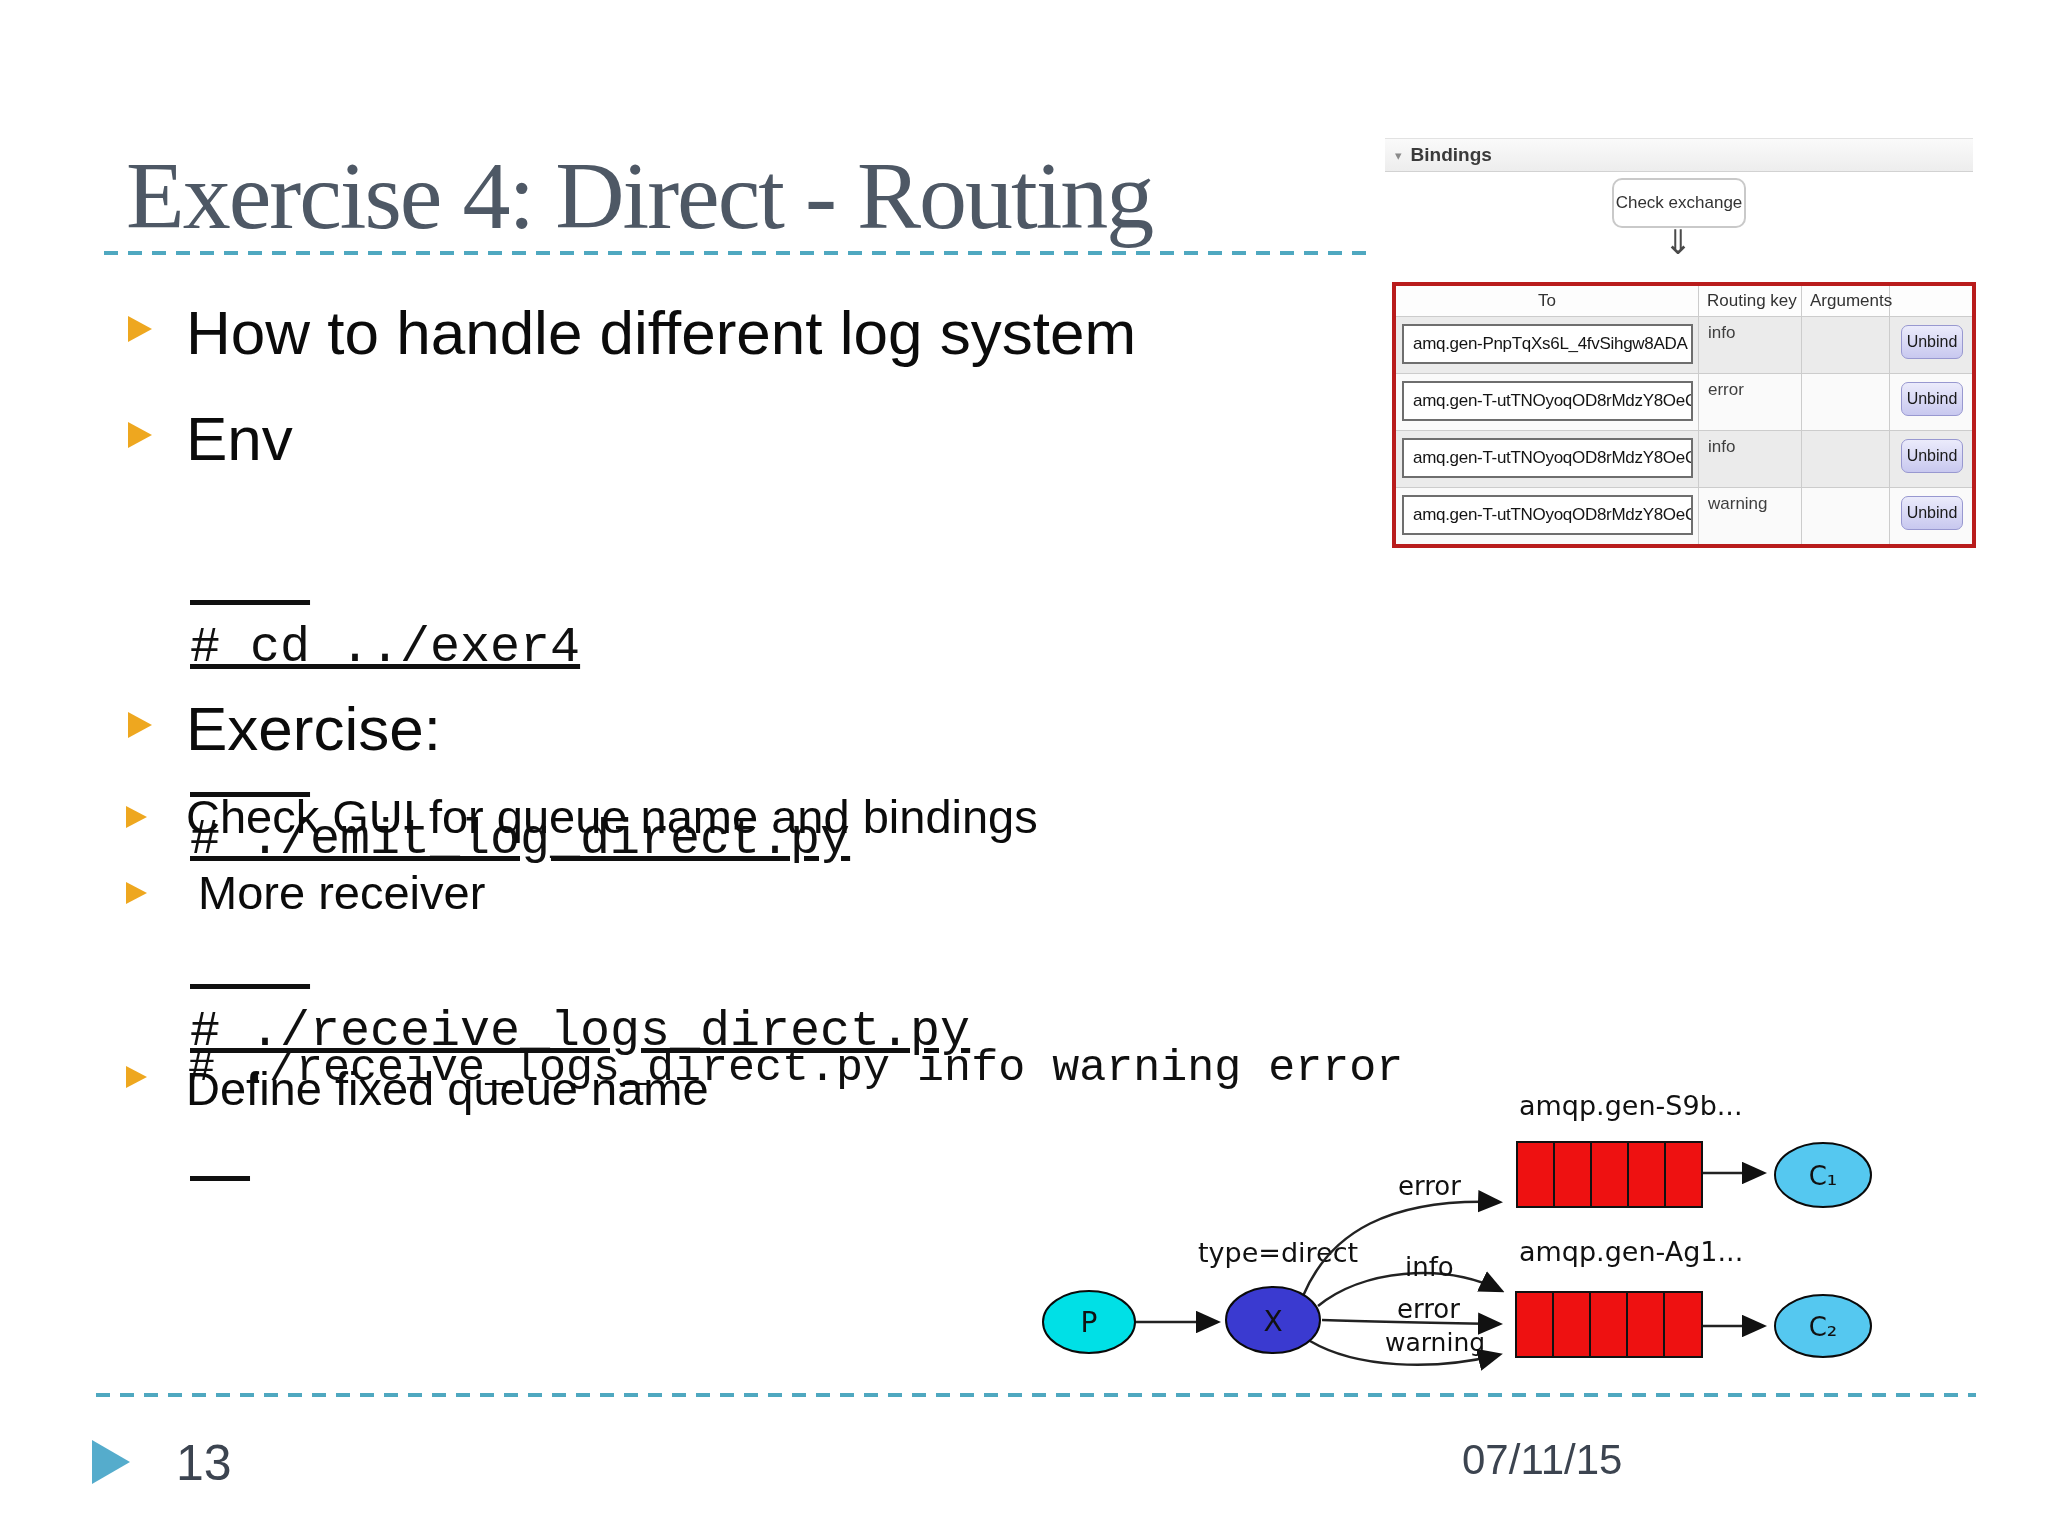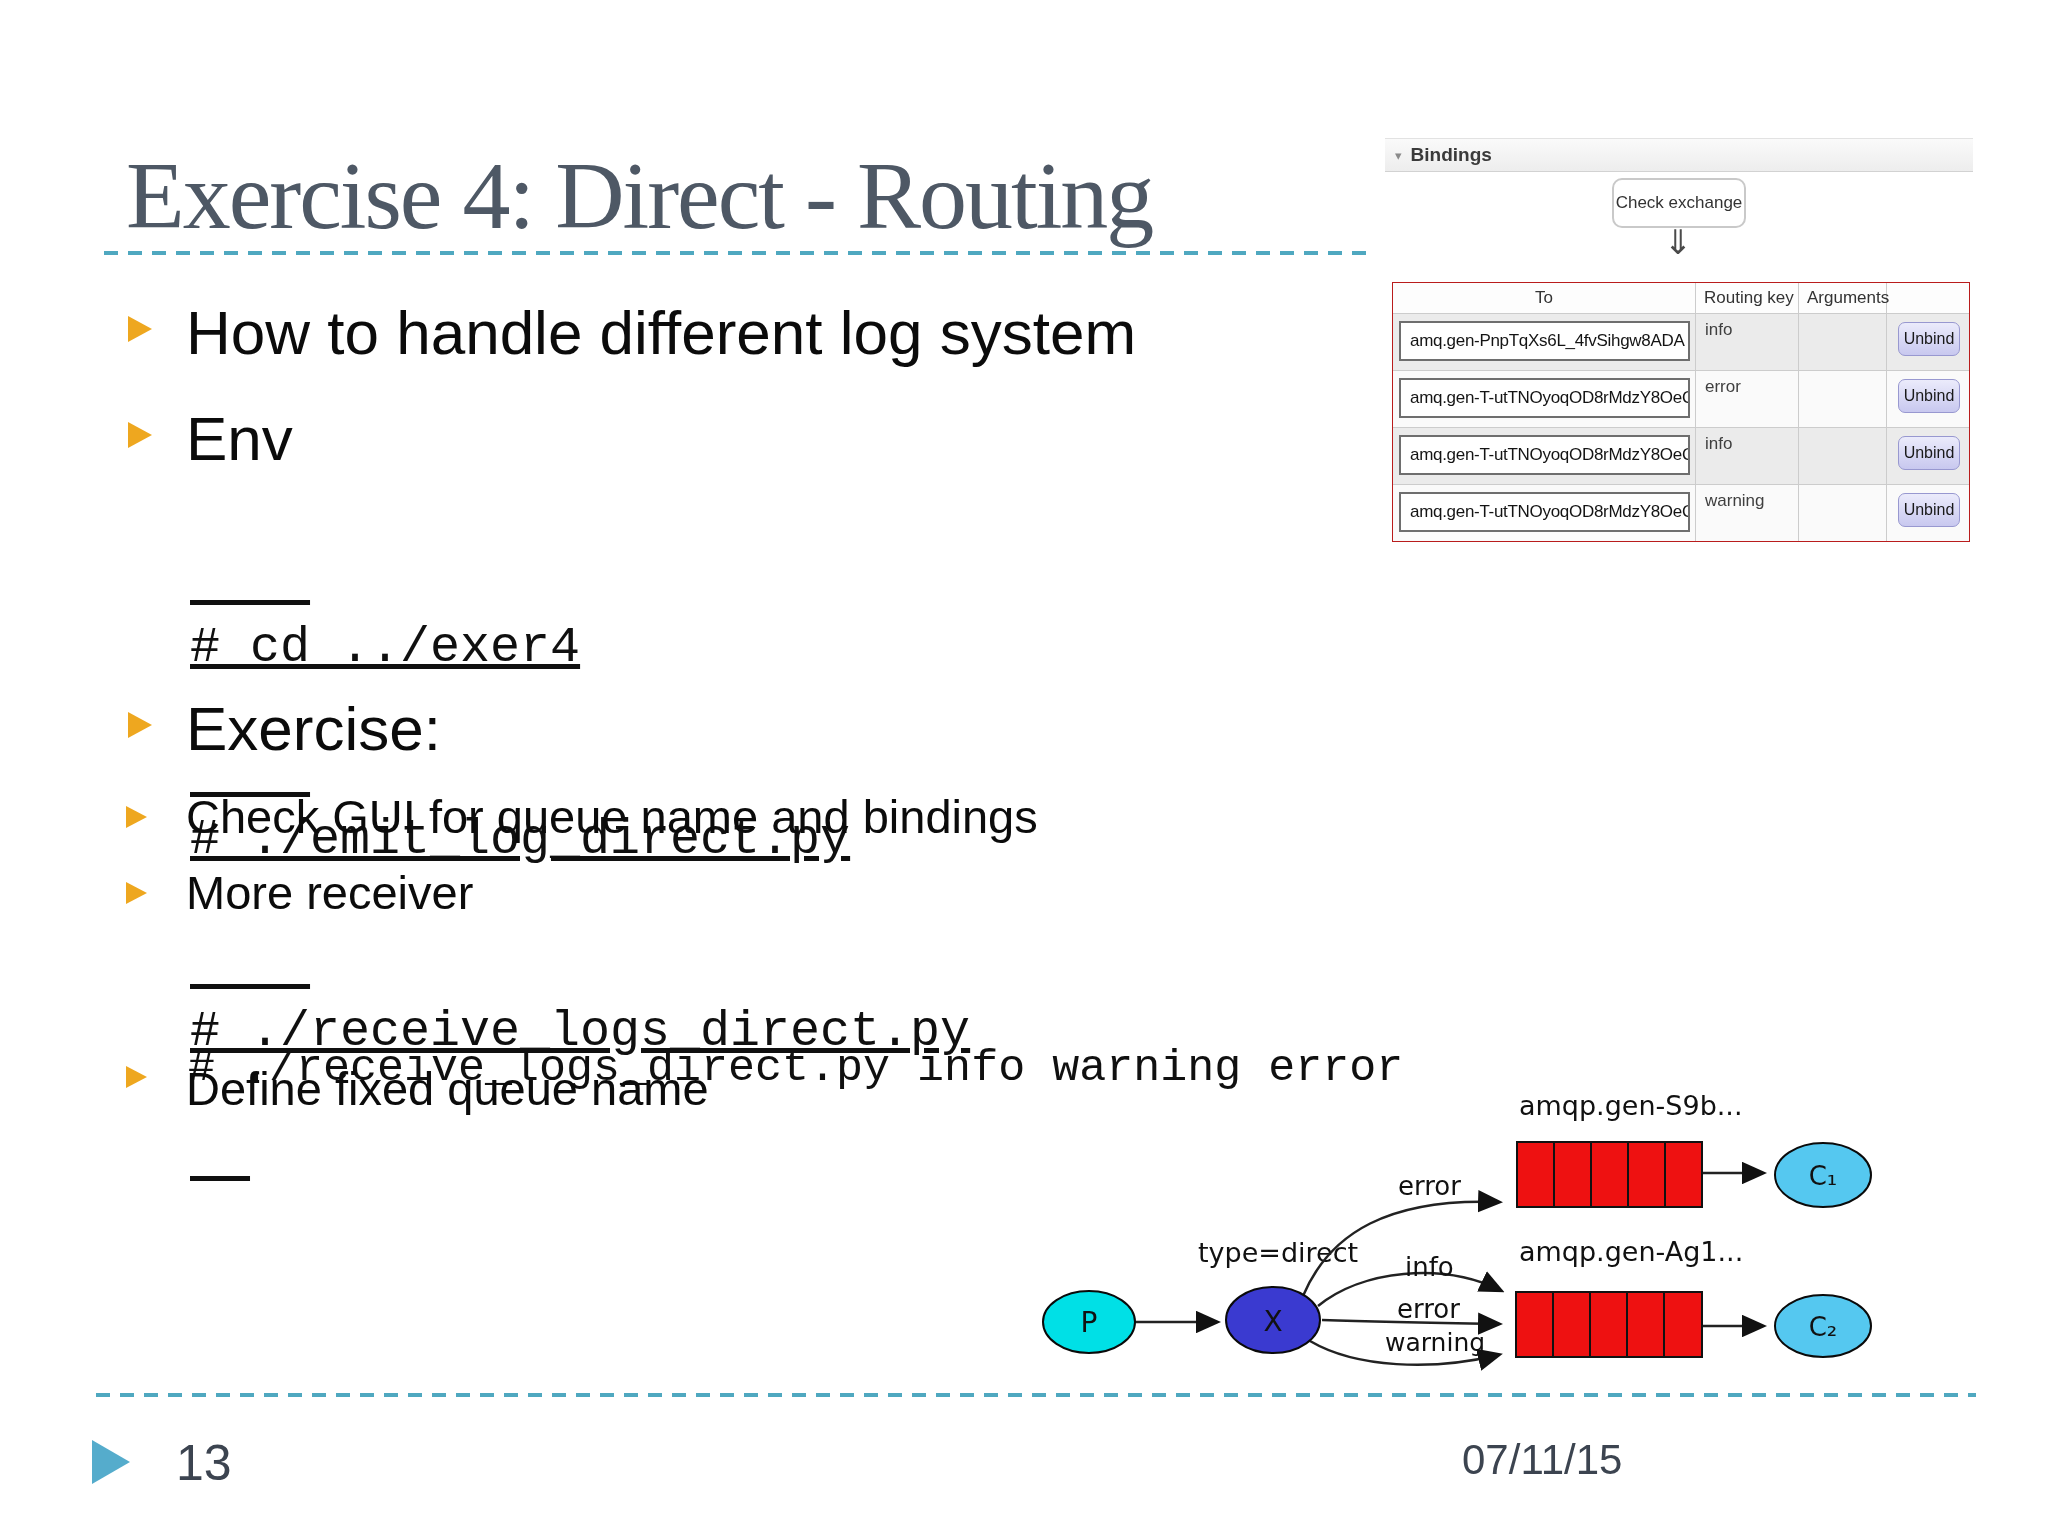--- a/index.html
+++ b/index.html
@@ -41,21 +41,21 @@
     display:flex; align-items:center; gap:9px; padding-left:10px; box-sizing:border-box;
   }
   .bp-caret { font-size:13px; color:#8a8a8a; }
   .bp-title { font-size:19px; font-weight:bold; color:#3a3a3a; }
   .bp-exchange {
     position:absolute; left:227px; top:40px; width:130px; height:46px;
     border:2px solid #c9c9c9; border-radius:10px; background:#fff;
     display:flex; align-items:center; justify-content:center; font-size:17px; color:#333;
   }
   .bp-arrow { position:absolute; left:262px; top:84px; width:62px; text-align:center; font-size:34px; color:#4a4a4a; }
-  .bp-table { position:absolute; left:7px; top:144px; width:576px; border:1px solid #b91c1c; background:#fff; }
+  .bp-table { position:absolute; left:7px; top:144px; width:576px; border:4px solid #b91c1c; background:#fff; }
   .bp-thead { display:flex; height:30px; background:#fdfdfd; border-bottom:1px solid #cccccc; font-size:17px; color:#333; }
   .bp-thead .c { box-sizing:border-box; border-right:1px solid #cccccc; display:flex; align-items:center; }
   .c-to   { width:303px; justify-content:center; }
   .c-rk   { width:103px; padding-left:8px; }
   .c-args { width:88px;  padding-left:8px; }
   .c-act  { width:82px;  border-right:none !important; }
   .bp-row { display:flex; height:56px; border-bottom:1px solid #cccccc; }
   .bp-row:last-child { border-bottom:none; }
   .bp-row.odd  { background:#ebebeb; }
   .bp-row.even { background:#fafafa; }
@@ -102,21 +102,21 @@
     <div># ./receive_logs_direct.py</div>
   </div>
 
   <div class="abs tri tri-l1" style="left:128px; top:712px;"></div>
   <div class="abs txt-l1" style="left:186px; top:696px;">Exercise:</div>
 
   <div class="abs tri tri-l2" style="left:126px; top:806px;"></div>
   <div class="abs txt-l2" style="left:186px; top:792px;">Check GUI for queue name and bindings</div>
 
   <div class="abs tri tri-l2" style="left:126px; top:882px;"></div>
-  <div class="abs txt-l2" style="left:186px; top:868px;">More receiver</div>
+  <div class="abs txt-l2" style="left:198px; top:868px;">More receiver</div>
 
   <div class="abs code code-recv">
     <div># ./receive_logs_direct.py info warning error</div>
   </div>
 
   <div class="abs tri tri-l2" style="left:126px; top:1066px;"></div>
   <div class="abs txt-l2" style="left:186px; top:1052px;margin-top:12px;">Define fixed queue name</div>
 
   <div class="abs bp">
     <div class="bp-header">

